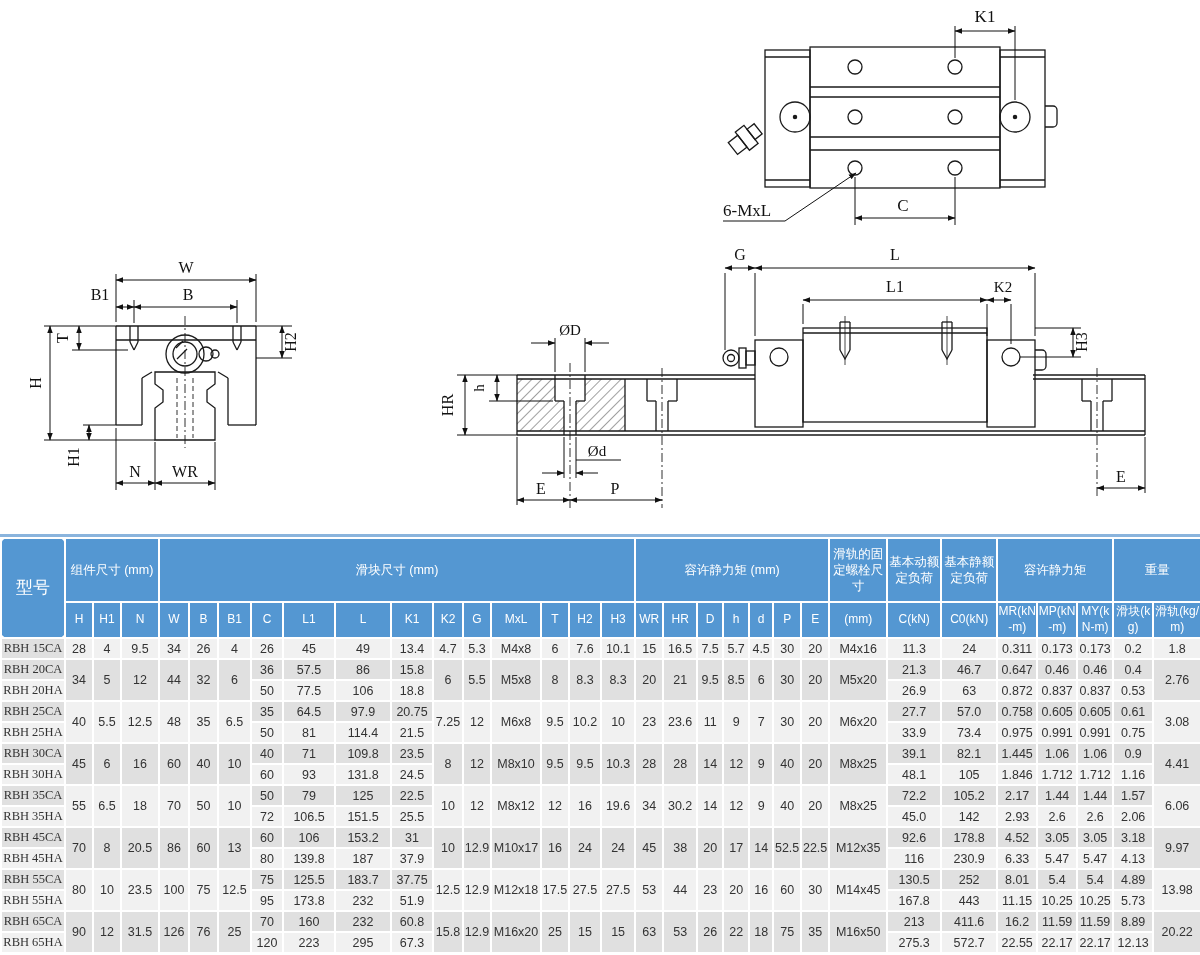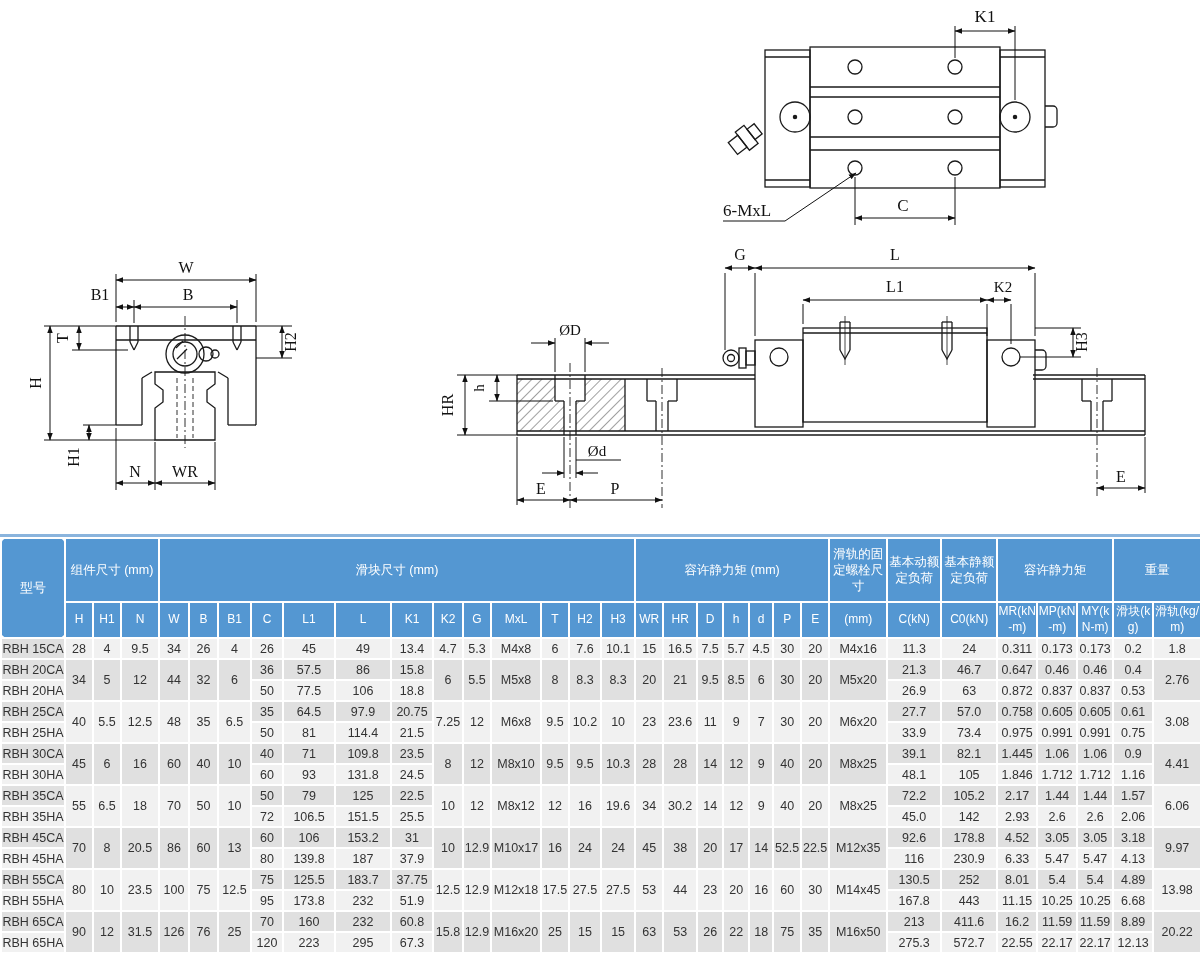--- a/index.html
+++ b/index.html
@@ -6,26 +6,26 @@
   .page{position:relative;width:1200px;height:955px;background:#fff;overflow:hidden;
         font-family:"Liberation Sans",sans-serif;}
   .dwg{position:absolute;}
   .top-strip{position:absolute;left:0;top:534px;width:1200px;height:3px;background:#8ab4dd;}
   #spec-table{position:absolute;left:0;top:537px;width:1200px;border-collapse:collapse;table-layout:fixed;}
   #spec-table th,#spec-table td{border:2px solid #fff;text-align:center;vertical-align:middle;
         padding:0;overflow:hidden;}
   #spec-table thead th{background:var(--blue,#5497d2);color:#fff;font-weight:normal;
         font-size:12.5px;line-height:1.3;}
   #spec-table tr.gh th{height:62px;}
-  #spec-table tr.gh th.model-h{font-size:13px;border-radius:7px;}
+  #spec-table tr.gh th.model-h{font-size:17px;border-radius:7px;}
   #spec-table tr.sh th{height:34px;word-break:break-all;font-size:12px;}
   #spec-table tbody td{height:19px;font-size:12.5px;color:#333;}
   td.light{background:#f1f1f1;}
   td.dark{background:#e0e0e0;}
-  td.model{text-align:left;padding-left:4px;white-space:nowrap;}
+  td.model{text-align:left;padding-left:4px;white-space:nowrap;font-family:Liberation Serif, serif;}
   svg text{font-family:"Liberation Serif",serif;fill:#111;}
 </style>
 </head>
 <body>
 
 <div class="page">
 
   <svg class="dwg" style="left:690px;top:0;" width="500" height="235" viewBox="0 0 500 235">
     <defs>
       <marker id="arA" viewBox="0 0 10 10" refX="9" refY="5" markerWidth="8" markerHeight="8" orient="auto-start-reverse">
@@ -665,21 +665,21 @@
           <td class="model light">RBH 55HA</td>
           <td class="light">95</td>
           <td class="light">173.8</td>
           <td class="light">232</td>
           <td class="light">51.9</td>
           <td class="light">167.8</td>
           <td class="light">443</td>
           <td class="light">11.15</td>
           <td class="light">10.25</td>
           <td class="light">10.25</td>
-          <td class="light">6.68</td>
+          <td class="light">5.73</td>
         </tr>
         <tr>
           <td class="model dark">RBH 65CA</td>
           <td class="dark" rowspan="2">90</td>
           <td class="dark" rowspan="2">12</td>
           <td class="dark" rowspan="2">31.5</td>
           <td class="dark" rowspan="2">126</td>
           <td class="dark" rowspan="2">76</td>
           <td class="dark" rowspan="2">25</td>
           <td class="dark">70</td>

